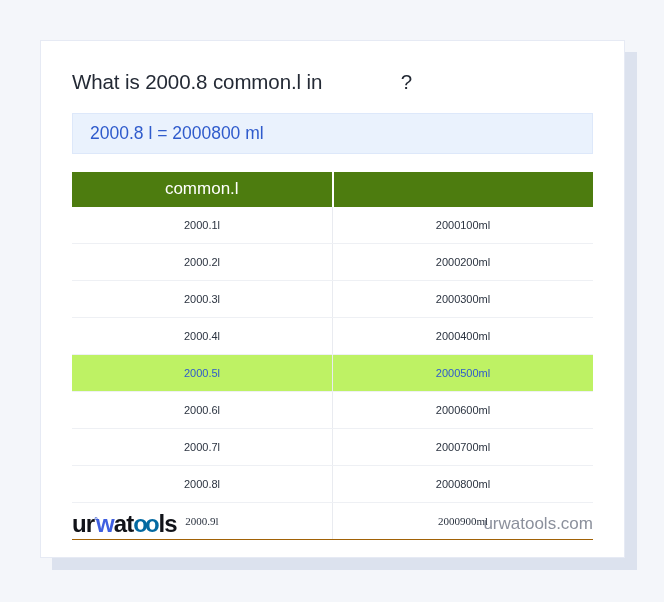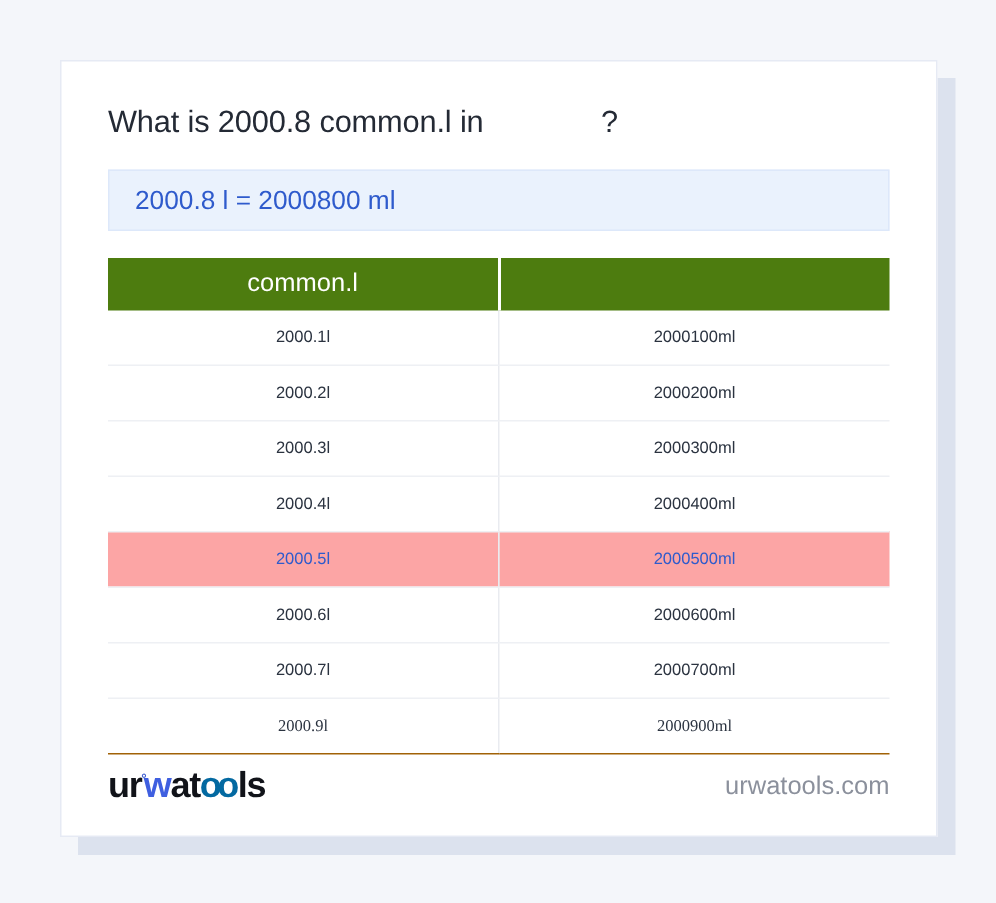--- a/index.html
+++ b/index.html
@@ -96,21 +96,21 @@
   }
   table.conv tr td.cell-left {
     border-right: 1px solid #e9ebf0;
   }
   table.conv tr:last-child td {
     border-bottom: 1px solid #a16207;
     font-family: Liberation Serif, serif;
   }
 
   tr.highlight td {
-    background: #fca5a5;
+    background: #bef264;
     color: #2f5bcc;
   }
   tr.highlight td.cell-left {
     border-right: 2px solid #1d4ed8;
   }
 
   .footer {
     position: absolute;
     left: 31px;
     right: 31px;
@@ -198,20 +198,24 @@
           </tr>
           <tr>
             <td class="cell-left">2000.6l</td>
             <td class="cell-right">2000600ml</td>
           </tr>
           <tr>
             <td class="cell-left">2000.7l</td>
             <td class="cell-right">2000700ml</td>
           </tr>
           <tr>
+            <td class="cell-left">2000.8l</td>
+            <td class="cell-right">2000800ml</td>
+          </tr>
+          <tr>
             <td class="cell-left">2000.9l</td>
             <td class="cell-right">2000900ml</td>
           </tr>
         </tbody>
       </table>
 
     </div>
 
     <div class="footer">
       <div class="logo"><span>ur</span><span class="deg">°</span><span class="blue">w</span><span>at</span><span class="glasses">oo</span><span>ls</span></div>

